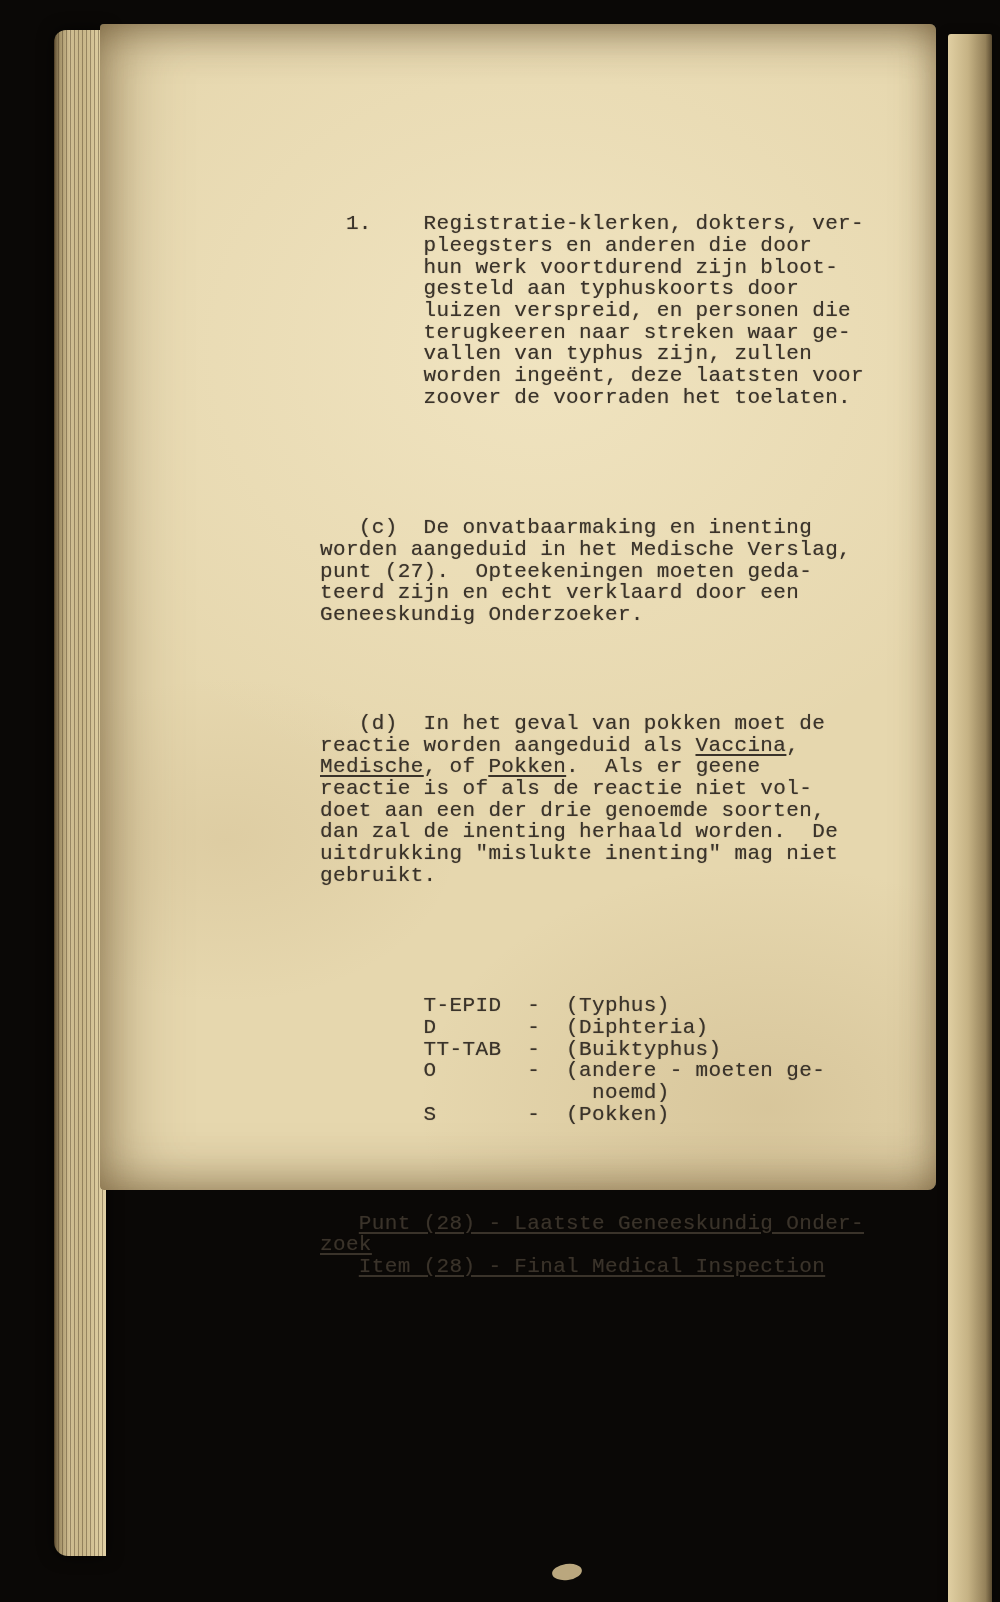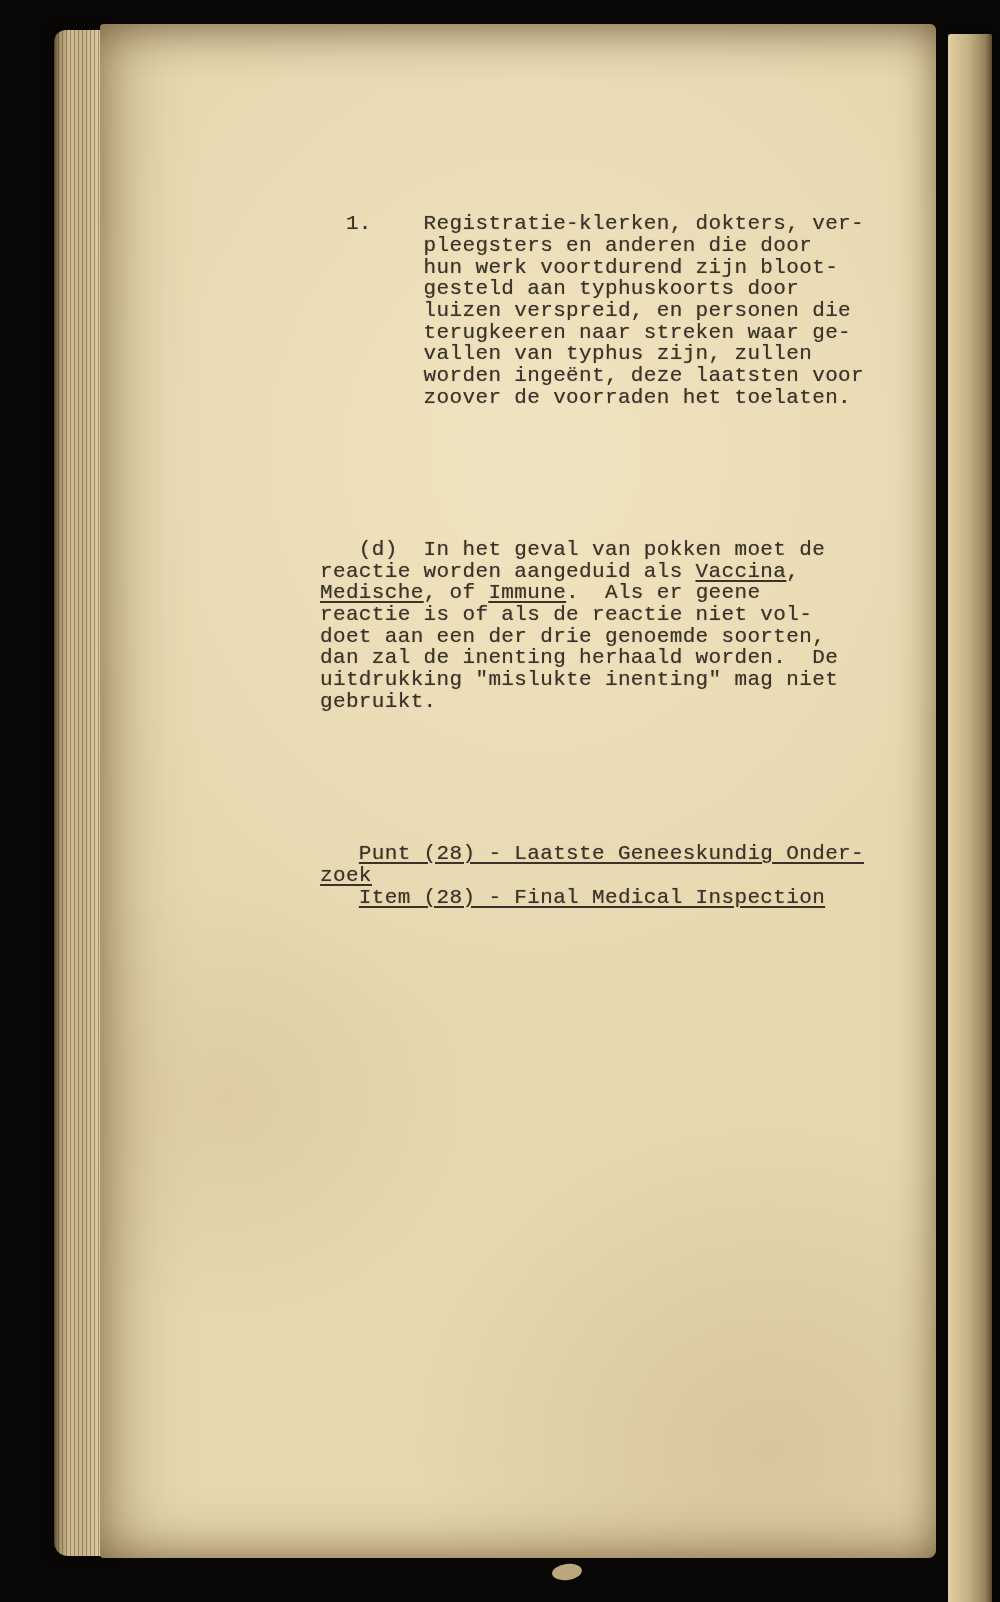--- a/index.html
+++ b/index.html
@@ -18,21 +18,21 @@
     position: absolute; left: 54px; top: 30px; width: 52px; height: 1526px;
     border-radius: 12px 0 0 14px;
     background:
       repeating-linear-gradient(90deg, rgba(62,46,24,.38) 0 1px, rgba(0,0,0,0) 1px 4px),
       linear-gradient(90deg, #5e4e33 0%, #a7956b 12%, #d0be92 30%, #c7b588 55%, #d8c79a 80%, #e1d1a5 100%);
     box-shadow: 0 0 16px rgba(0,0,0,.65);
   }
 
   
   .paper {
-    position: absolute; left: 100px; top: 24px; width: 836px; height: 1534px;
+    position: absolute; left: 100px; top: 24px; width: 836px; height: 1166px;
     background:
       radial-gradient(ellipse 90% 55% at 52% 28%, rgba(250,240,210,.50), rgba(250,240,210,0) 70%),
       radial-gradient(ellipse 60% 30% at 80% 93%, rgba(150,120,70,.18), rgba(150,120,70,0) 70%),
       radial-gradient(ellipse 40% 20% at 15% 70%, rgba(160,130,80,.12), rgba(160,130,80,0) 70%),
       #e6d7ae;
     box-shadow:
       inset 42px 0 70px -30px rgba(110,85,45,.55),
       inset -18px 0 40px -18px rgba(110,85,45,.50),
       inset 0 26px 50px -26px rgba(70,50,25,.65),
       inset 0 -30px 55px -30px rgba(90,65,35,.55);
@@ -83,31 +83,42 @@
         pleegsters en anderen die door
         hun werk voortdurend zijn bloot-
         gesteld aan typhuskoorts door
         luizen verspreid, en personen die
         terugkeeren naar streken waar ge-
         vallen van typhus zijn, zullen
         worden ingeënt, deze laatsten voor
         zoover de voorraden het toelaten.</div>
 
 
+      <div class="block">   (c)  De onvatbaarmaking en inenting
+worden aangeduid in het Medische Verslag,
+punt (27).  Opteekeningen moeten geda-
+teerd zijn en echt verklaard door een
+Geneeskundig Onderzoeker.</div>
 
       <div class="block"><span>   (d)  In het geval van pokken moet de
 reactie worden aangeduid als </span><span class="ul">Vaccina</span><span>,
-</span><span class="ul">Medische</span><span>, of </span><span class="ul">Immune</span><span>.  Als er geene
+</span><span class="ul">Medische</span><span>, of </span><span class="ul">Pokken</span><span>.  Als er geene
 reactie is of als de reactie niet vol-
 doet aan een der drie genoemde soorten,
 dan zal de inenting herhaald worden.  De
 uitdrukking "mislukte inenting" mag niet
 gebruikt.</span></div>
 
 
+      <div class="block">        T-EPID  -  (Typhus)
+        D       -  (Diphteria)
+        TT-TAB  -  (Buiktyphus)
+        O       -  (andere - moeten ge-
+                     noemd)
+        S       -  (Pokken)</div>
 
       <div class="block"><span>   </span><span class="ul">Punt (28) - Laatste Geneeskundig Onder-
 zoek</span><span>
    </span><span class="ul">Item (28) - Final Medical Inspection</span></div>
 
       
 
       
 
       

